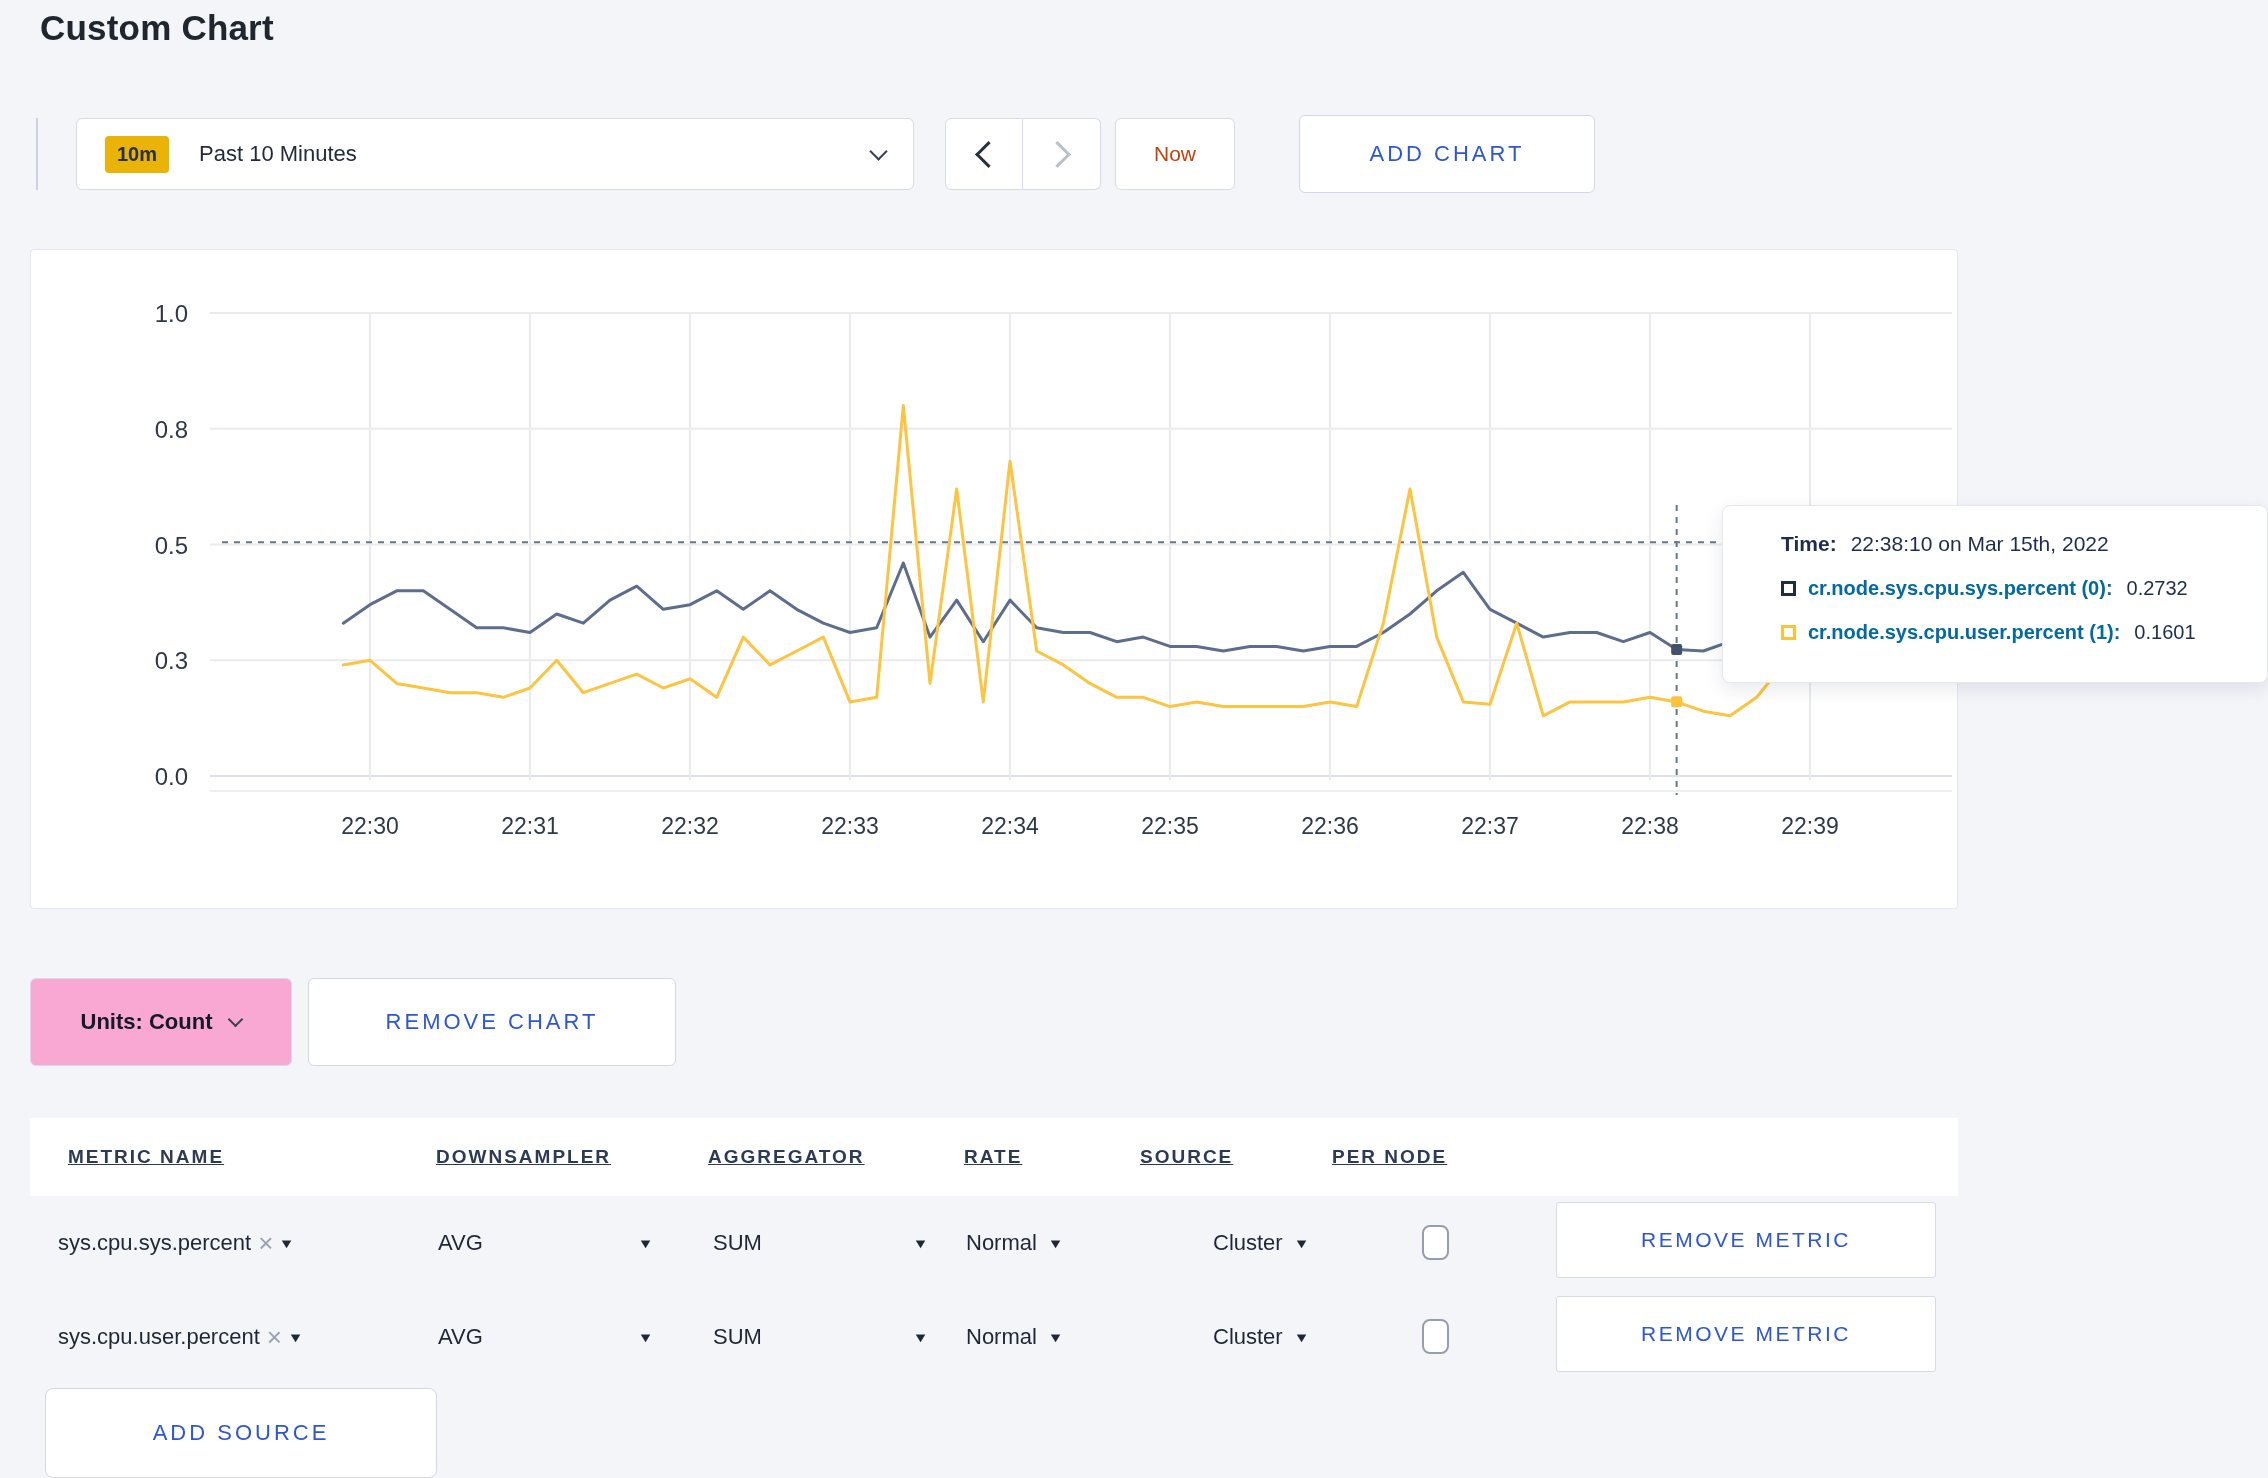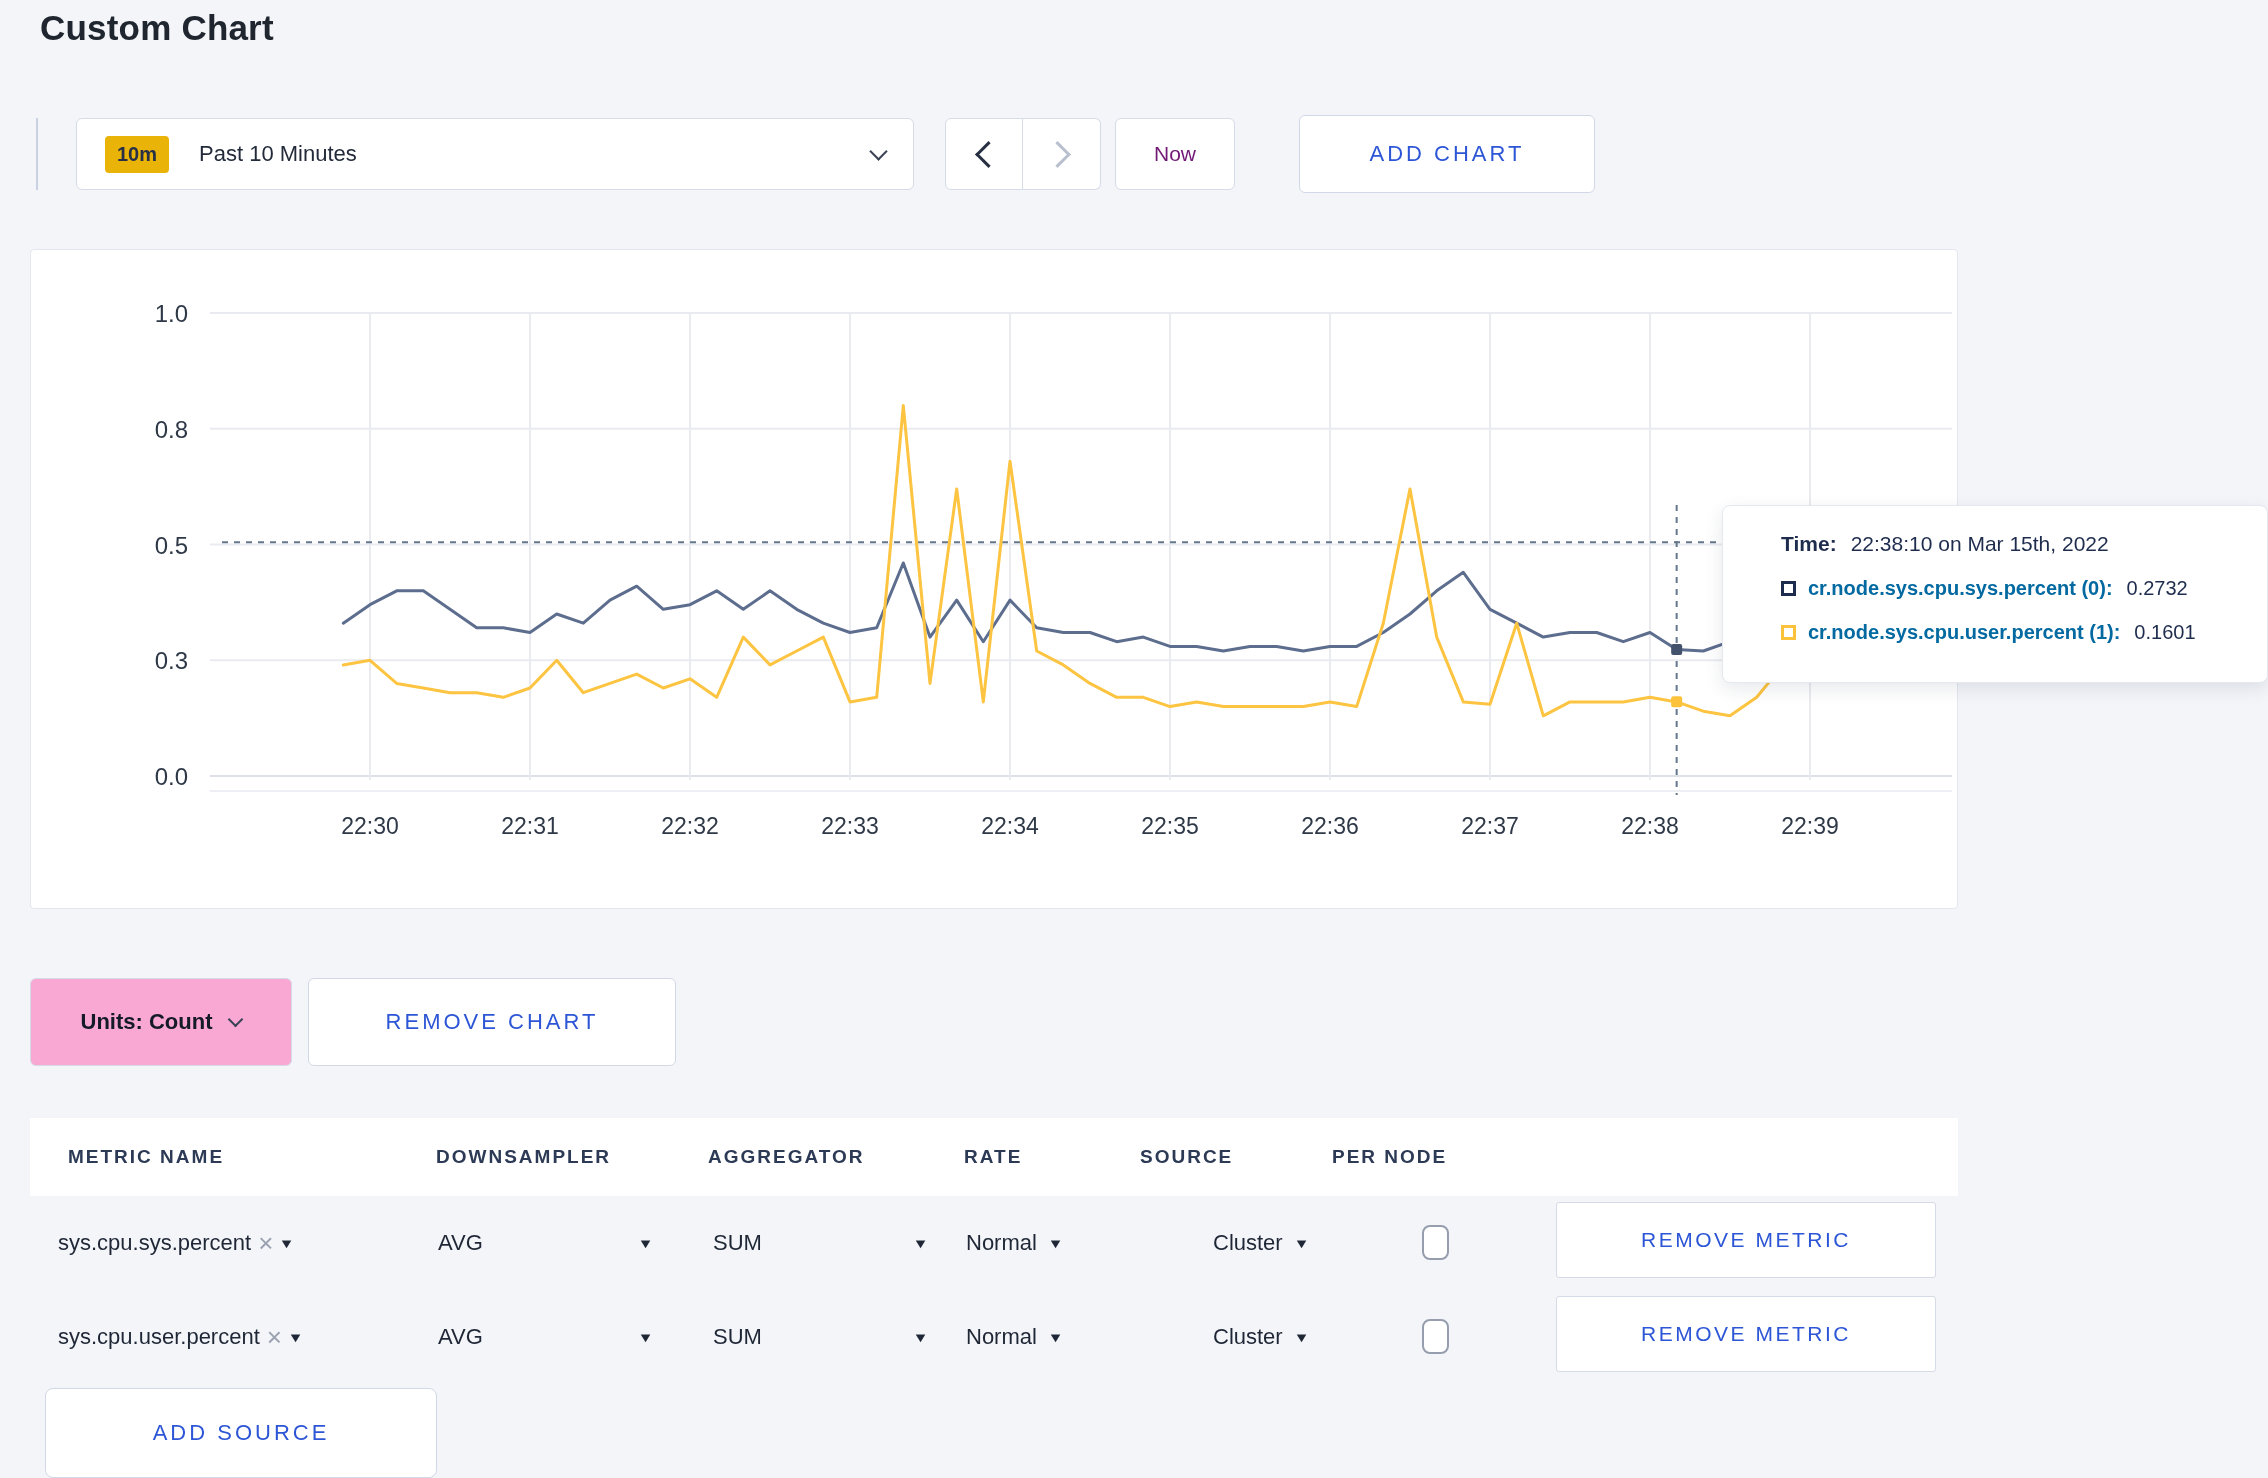--- a/index.html
+++ b/index.html
@@ -14,39 +14,39 @@
   .time-label{font-size:22px;color:#232b3b;flex:1;}
   .chev{display:inline-block;width:11px;height:11px;border-right:2.5px solid #3a4356;border-bottom:2.5px solid #3a4356;transform:rotate(45deg);margin-top:-5px;}
   .arrow-group{left:945px;top:118px;display:flex;}
   .arrow-btn{width:78px;height:72px;background:#fff;border:1px solid #d6dbe8;box-sizing:border-box;display:flex;align-items:center;justify-content:center;cursor:pointer;}
   .arrow-btn.prev{border-radius:6px 0 0 6px;}
   .arrow-btn.next{border-radius:0 6px 6px 0;border-left:none;}
   .chev-big{width:16px;height:16px;border-width:3.5px;border-style:solid;border-top:none;border-left:none;}
   .chev-prev{border-color:#272f42;transform:rotate(135deg);margin-left:8px;}
   .chev-next{border-color:#b9c0cd;transform:rotate(-45deg);margin-right:8px;}
   .now-btn{left:1115px;top:118px;width:120px;height:72px;background:#fff;border:1px solid #d6dbe8;border-radius:6px;
-           color:#701a75;font-size:21px;display:flex;align-items:center;justify-content:center;box-sizing:border-box;}
+           color:#c2410c;font-size:21px;display:flex;align-items:center;justify-content:center;box-sizing:border-box;}
   .blue-btn{background:#fff;border:1px solid #d2d8e7;border-radius:6px;color:#2d56d6;font-weight:500;
             letter-spacing:3px;font-size:22px;display:flex;align-items:center;justify-content:center;cursor:pointer;box-sizing:border-box;}
   .add-chart{left:1299px;top:115px;width:296px;height:78px;}
   .chart-card{left:30px;top:249px;width:1928px;height:660px;background:#fff;border:1px solid #e3e7ee;border-radius:4px;box-sizing:border-box;}
   #chart-svg{position:absolute;left:30px;top:249px;}
   .tooltip{left:1722px;top:505px;width:546px;height:178px;background:#fff;border:1px solid #e4e8ef;border-radius:8px;
            box-shadow:0 6px 18px rgba(30,40,70,.10);box-sizing:border-box;padding:26px 20px 0 58px;}
   .tt-row{display:flex;align-items:center;margin-bottom:21px;}
   .tt-time-label{font-weight:bold;color:#1e2c4d;font-size:21px;margin-right:14px;}
   .tt-time-value{color:#1e2c4d;font-size:21px;}
   .tt-swatch{width:15px;height:15px;box-sizing:border-box;border:3.5px solid;margin-right:12px;flex:none;}
   .tt-name{font-weight:bold;color:#0369a1;font-size:20px;margin-right:14px;text-align:center;}
   .tt-value{color:#1e2c4d;font-size:20px;}
   .units-btn{left:30px;top:978px;width:262px;height:88px;background:#f9a8d4;border:1px solid #d6dbe8;border-radius:6px;
              display:flex;align-items:center;justify-content:center;gap:18px;font-size:22px;font-weight:bold;color:#141a26;box-sizing:border-box;cursor:pointer;}
   .remove-chart{left:308px;top:978px;width:368px;height:88px;}
   .table-head{left:30px;top:1118px;width:1928px;height:78px;background:#fff;}
-  .th-label{position:absolute;top:28px;font-size:19px;font-weight:600;letter-spacing:2px;color:#2c3a55;}
+  .th-label{position:absolute;top:28px;font-size:19px;font-weight:600;letter-spacing:2px;color:#2c3a55;text-decoration:underline;}
   .metric-row{position:absolute;left:30px;width:1928px;height:94px;}
   .cell{position:absolute;top:0;height:94px;display:flex;align-items:center;}
   .row-text{font-size:22px;color:#1f2736;}
   .caret{font-size:13px;color:#1f2736;transform:scaleX(1.25);}
   .clear-x{font-size:26px;color:#9aa1b0;line-height:1;cursor:pointer;}
   .name-cell{left:28px;gap:7px;}
   .ds-cell{left:408px;width:214px;justify-content:space-between;}
   .ag-cell{left:683px;width:214px;justify-content:space-between;}
   .rate-cell{left:936px;gap:12px;}
   .src-cell{left:1136px;gap:12px;margin-left:47px;}

